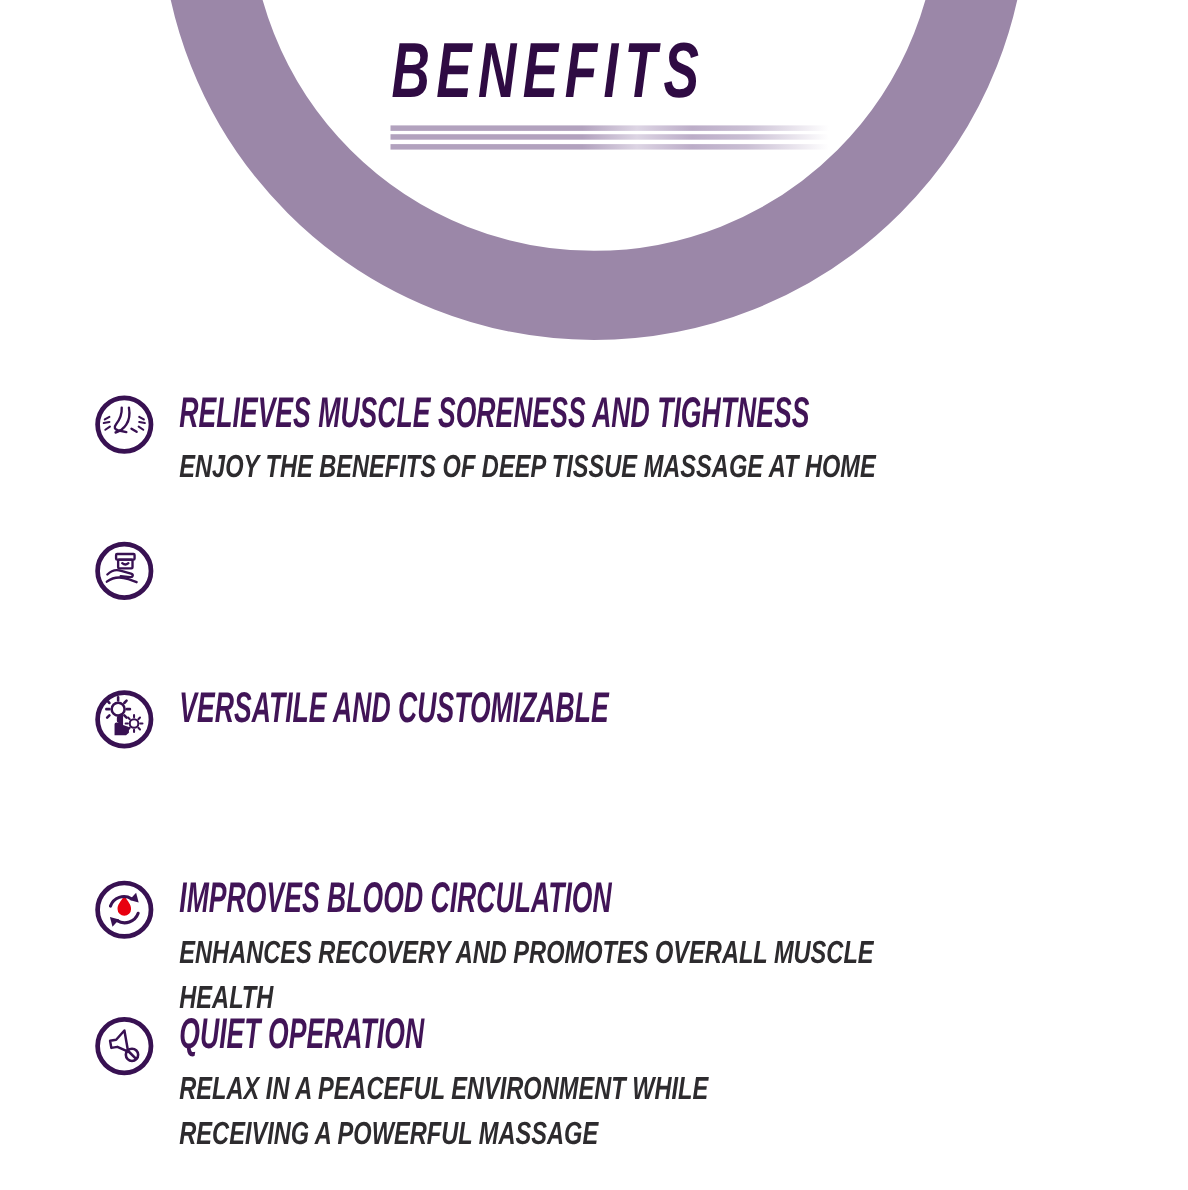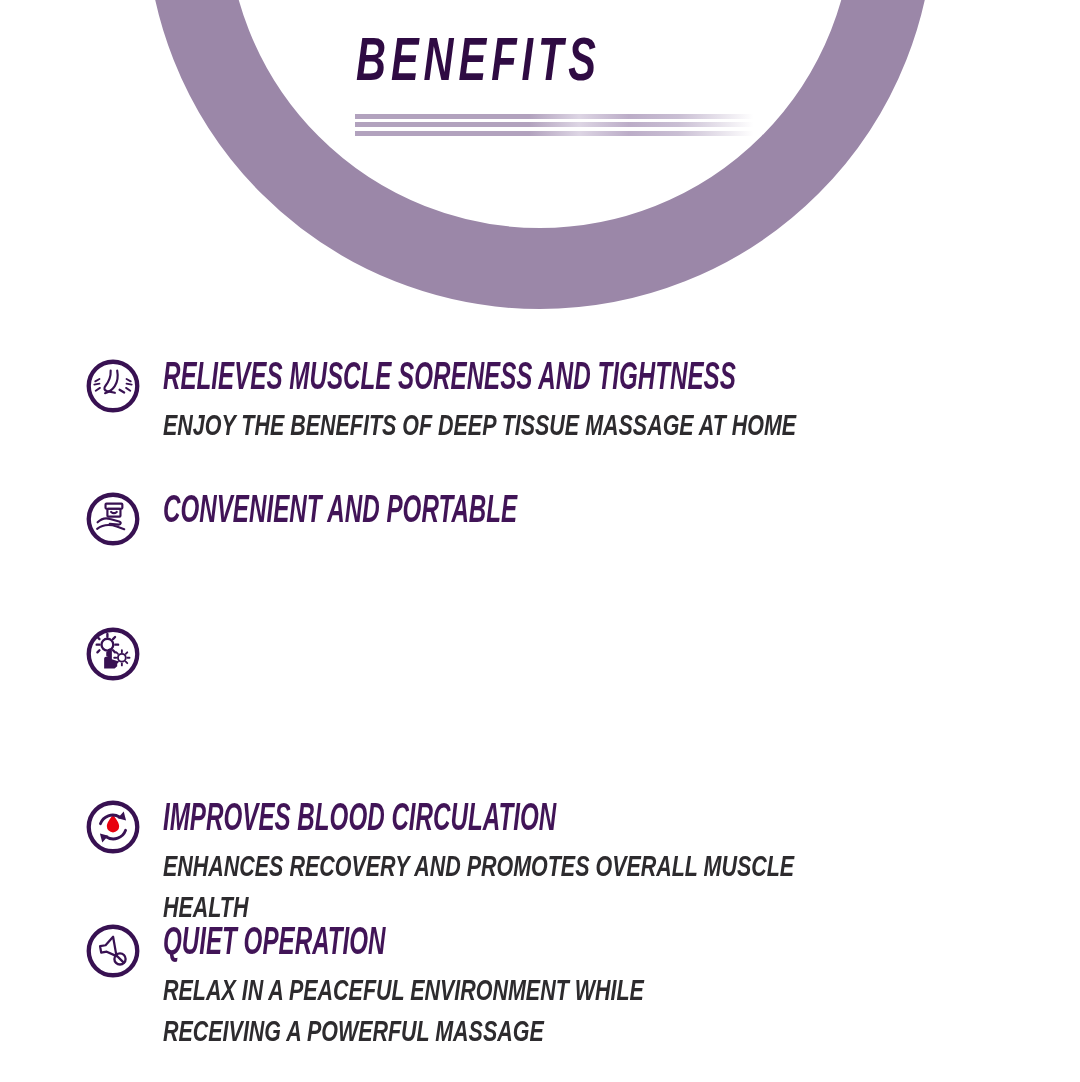--- a/index.html
+++ b/index.html
@@ -19,21 +19,21 @@
     overflow:hidden;
   }
   
   .arc{
     position:absolute;left:146px;top:-479px;width:626px;height:626px;
     border:81px solid var(--arc_mauve);border-radius:50%;z-index:1;
   }
   
   .title{
     position:absolute;left:356px;top:29px;z-index:2;
-    font-size:61px;font-weight:bold;font-style:italic;line-height:1;
+    font-size:71px;font-weight:bold;font-style:italic;line-height:1;
     color:var(--title_purple);letter-spacing:0.12em;white-space:nowrap;
   }
   .title .tx{display:inline-block;transform:scaleX(0.68);transform-origin:0 0;}
   
   .speed-lines{
     position:absolute;left:355px;top:114px;width:415px;z-index:2;
     display:flex;flex-direction:column;gap:3.4px;
   }
   .speed-lines i{
     display:block;height:5px;
@@ -106,40 +106,40 @@
         <g stroke-width="2.3">
           <rect x="22" y="13.5" width="18" height="5.5" rx="1"></rect>
           <rect x="24" y="19" width="14" height="8.5" rx="1"></rect>
           <path d="M28 22.5 q3 2.6 6 0"></path>
           <path d="M13.5 33.5 c4 -4 9 -5 13.5 -3.5 l9.5 2.6 c2.6 .8 2.2 3.6 -.8 3.4 l-9.2 -.9"></path>
           <path d="M13 40.5 c6 -4.5 13 -5.2 21 -2.4 l8 2.9"></path>
         </g>
       </svg>
     </span>
     <div class="txt">
-      <h2 class="bt"><span>CONVENIENT AND PORTABLE</span></h2>
     </div>
   </section>
 
   <section class="row row-3">
     <span class="icon">
       <svg viewBox="0 0 60 60">
         <circle cx="30" cy="30" r="26" stroke-width="4.6"></circle>
         <g stroke-width="2.5">
           <circle cx="24" cy="20" r="6.3"></circle>
           <path d="M32.5 20 h3 M30 26 l2.2 2.2 M24 28.5 v3 M15.5 26 l-2.2 2.2 M15.5 20 h-3 M15.5 14 l-2.2 -2.2 M24 11.5 v-3 M30 14 l2.2 -2.2"></path>
         </g>
         <g stroke-width="2">
           <circle cx="39.5" cy="34" r="4.2"></circle>
           <path d="M45.5 34 h2.2 M43.7 38.2 l1.6 1.6 M39.5 40 v2.2 M35.3 38.2 l-1.6 1.6 M33.5 34 h-2.2 M35.3 29.8 l-1.6 -1.6 M39.5 28 v-2.2 M43.7 29.8 l1.6 -1.6"></path>
         </g>
         <path class="fill" d="M20.5 45.5 v-10.5 c0 -1.1 .9 -2 2 -2 h1.6 v-6.2 c0 -1.5 1.1 -2.6 2.4 -2.6 1.3 0 2.3 1.1 2.3 2.6 v8.7 l5.7 2 v5.5 l-2.8 2.5 z"></path>
       </svg>
     </span>
     <div class="txt">
+      <h2 class="bt"><span>VERSATILE AND CUSTOMIZABLE</span></h2>
     </div>
   </section>
 
   <section class="row row-5">
     <span class="icon">
       <svg viewBox="0 0 60 60">
         <circle cx="30" cy="30" r="26" stroke-width="4.6"></circle>
         <g transform="rotate(-10 27 26)" stroke-width="2.4">
           <path d="M16.5 23 h6 L32 15.5 v21 L22.5 30 h-6 z"></path>
         </g>

